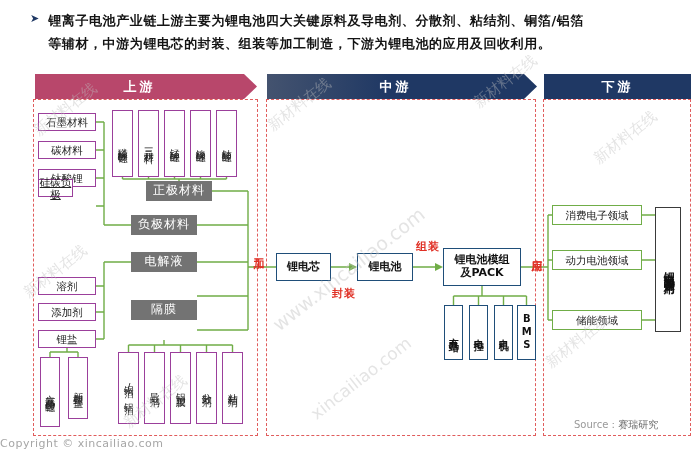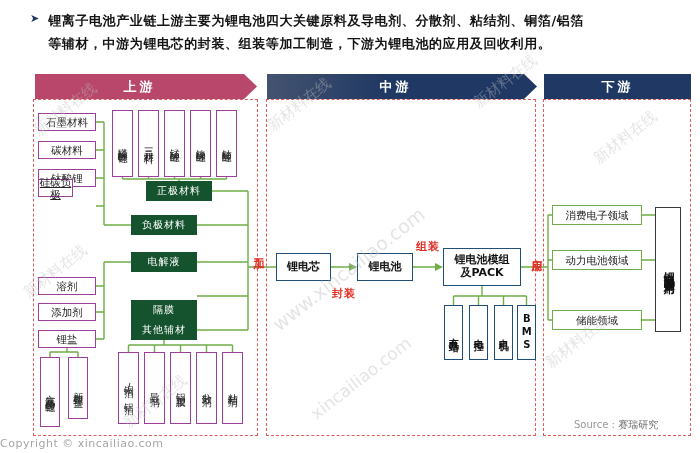--- a/index.html
+++ b/index.html
@@ -17,21 +17,21 @@
   .hdr { position:absolute; height:25px; display:flex; align-items:center; justify-content:center;
          color:#fff; font-weight:bold; font-size:13px; letter-spacing:3px; }
   .hdr.point { clip-path: polygon(0 0, calc(100% - 13px) 0, 100% 50%, calc(100% - 13px) 100%, 0 100%); padding-right:13px; }
   .hdr.red  { background:#b8476b; }
   .hdr.navy { background:linear-gradient(90deg,#44536f,#1f3864 45%); }
   .hdr.navy2 { background:#1f3864; }
 
   .box { position:absolute; display:flex; align-items:center; justify-content:center;
          text-align:center; background:#fff; line-height:1.15; }
   .purple { border:1.5px solid #9b3f9b; color:#222; font-size:10.5px; }
-  .dark   { background:#14532d; color:#fff; font-size:10px; letter-spacing:1px;justify-content:center; }
+  .dark   { background:#737373; color:#fff; font-size:12px; letter-spacing:1px;justify-content:center; }
   .blue   { border:1.5px solid #1f4e79; color:#111; font-weight:bold; font-size:11px; }
   .greenb { border:1.5px solid #70ad47; color:#222; font-size:10.5px; }
   .recycle{ border:1.5px solid #3a3a3a; color:#111; font-weight:bold; font-size:11px; }
   .v span { writing-mode: vertical-rl; text-orientation: upright; letter-spacing:2px; font-size:10px; }
   .recycle span { font-size:11px; }
 
   .plabel { position:absolute; color:#e03025; font-weight:bold; font-size:11px; text-align:center; letter-spacing:1px; }
   .plabel.vert { writing-mode: vertical-rl; text-orientation: upright; }
 
   .connectors { position:absolute; left:0; top:0; }
@@ -125,23 +125,20 @@
     </div>
   <div class="box dark" style="left:131px; top:215px; width:66px; height:20px;">
       <span>负极材料</span>
     </div>
   <div class="box dark" style="left:131px; top:252px; width:66px; height:20px;">
       <span>电解液</span>
     </div>
   <div class="box dark" style="left:131px; top:286px; width:66px; height:20px;margin-top:14px;">
       <span>隔膜</span>
     </div>
-  <div class="box dark" style="left:131px; top:320px; width:66px; height:20px;">
-      <span>其他辅材</span>
-    </div>
 
   <div class="box purple" style="left:38px; top:277px; width:58px; height:18px;">
       <span>溶剂</span>
     </div>
   <div class="box purple" style="left:38px; top:303px; width:58px; height:18px;">
       <span>添加剂</span>
     </div>
   <div class="box purple" style="left:38px; top:330px; width:58px; height:18px;align-items:center;">
       <span>锂盐</span>
     </div>

